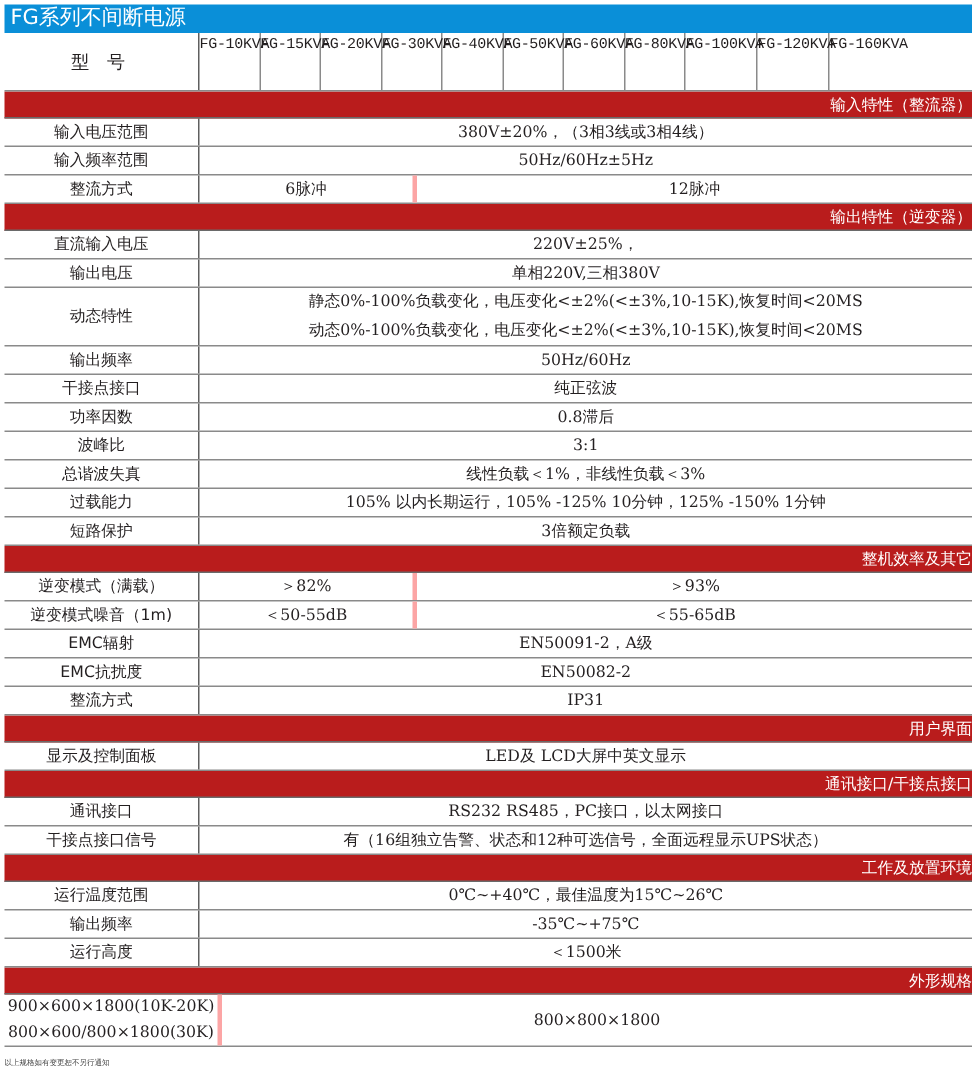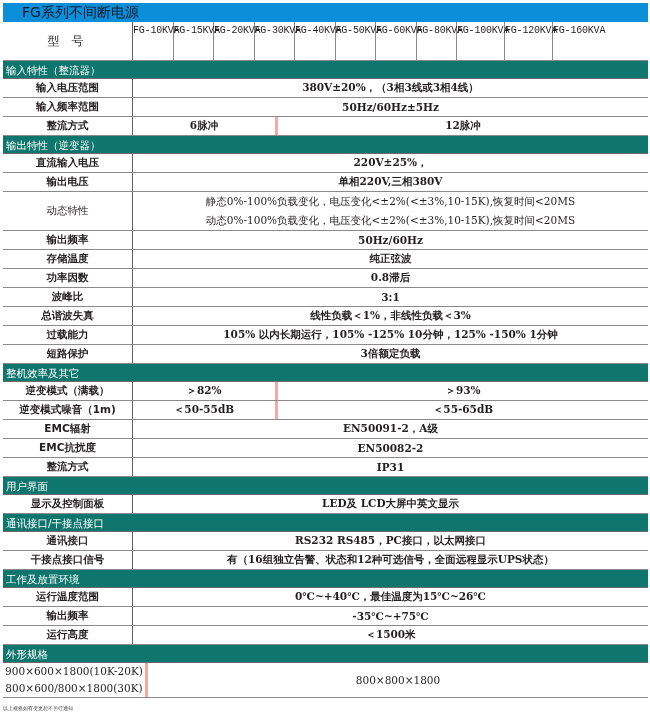--- a/index.html
+++ b/index.html
@@ -1,29 +1,29 @@
 <!DOCTYPE html>
 <html><head>
 <meta charset="utf-8">
 <style>
   html, body { margin:0; padding:0; background:#ffffff; }
   body { width:650px; height:721px; position:relative; overflow:hidden; font-family:"DejaVu Serif","Liberation Serif",serif; color:#231f20; }
   .page { position:absolute; left:3px; top:3px; width:645px; }
-  .title { height:19px; background:#0a8fd8; color:#0f172a; font-family:"DejaVu Sans","Liberation Sans",sans-serif; font-size:14px; line-height:19px; padding-left:19px; }
+  .title { height:19px; background:#0a8fd8; color:#ffffff; font-family:"DejaVu Sans","Liberation Sans",sans-serif; font-size:14px; line-height:19px; padding-left:4px; }
   .row { position:relative; display:flex; border-bottom:1px solid #8a8a8a; box-sizing:border-box; font-size:10.5px; }
   .row > div { display:flex; align-items:center; justify-content:center; text-align:center; box-sizing:border-box; }
   .lbl { width:130px; border-right:1px solid #5f5f5f; font-family:"DejaVu Sans","Liberation Sans",sans-serif; font-size:10.5px; }
   .val { flex:1; }
   .half1 { width:145px; border-right:3px solid #fca5a5; }
-  .section { height:18px; background:#0f766e; color:#fff; font-family:"DejaVu Sans","Liberation Sans",sans-serif; font-size:10.5px; line-height:18px; padding-left:3px; border-bottom:1px solid #6a6a6a; box-sizing:border-box; }
+  .section { height:18px; background:#b91c1c; color:#fff; font-family:"DejaVu Sans","Liberation Sans",sans-serif; font-size:10.5px; line-height:18px; padding-left:3px; border-bottom:1px solid #6a6a6a; box-sizing:border-box;text-align:right; }
   .hdr { height:39px; }
   .hdr .lbl { font-size:12px; letter-spacing:4px; }
   .model { width:39.5px; border-right:1px solid #8a8a8a; flex-direction:column; font-size:10px; line-height:17px; white-space:nowrap; letter-spacing:-0.2px;font-family:Liberation Mono, monospace; }
   .model:last-child { border-right:none; }
-  .r19 { height:19px;font-weight:bold; }
+  .r19 { height:19px; }
   .r39 { height:39px; }
   .r35 { height:35px; }
   .multi { flex-direction:column; line-height:19px; }
   .footnote { position:absolute; left:3px; top:705px; font-family:"DejaVu Sans","Liberation Sans",sans-serif; font-size:5px; color:#444; }
 </style>
 </head>
 <body>
 
 <div class="page">
   <div class="title">FG系列不间断电源</div>
@@ -74,21 +74,21 @@
       <div class="val multi">
         <span>静态0%-100%负载变化，电压变化&lt;±2%(&lt;±3%,10-15K),恢复时间&lt;20MS</span>
         <span>动态0%-100%负载变化，电压变化&lt;±2%(&lt;±3%,10-15K),恢复时间&lt;20MS</span>
       </div>
     </div>
   <div class="row r19">
       <div class="lbl">输出频率</div>
       <div class="val">50Hz/60Hz</div>
     </div>
   <div class="row r19">
-      <div class="lbl">存储温度</div>
+      <div class="lbl">干接点接口</div>
       <div class="val">纯正弦波</div>
     </div>
   <div class="row r19">
       <div class="lbl">功率因数</div>
       <div class="val">0.8滞后</div>
     </div>
   <div class="row r19">
       <div class="lbl">波峰比</div>
       <div class="val">3:1</div>
     </div>

